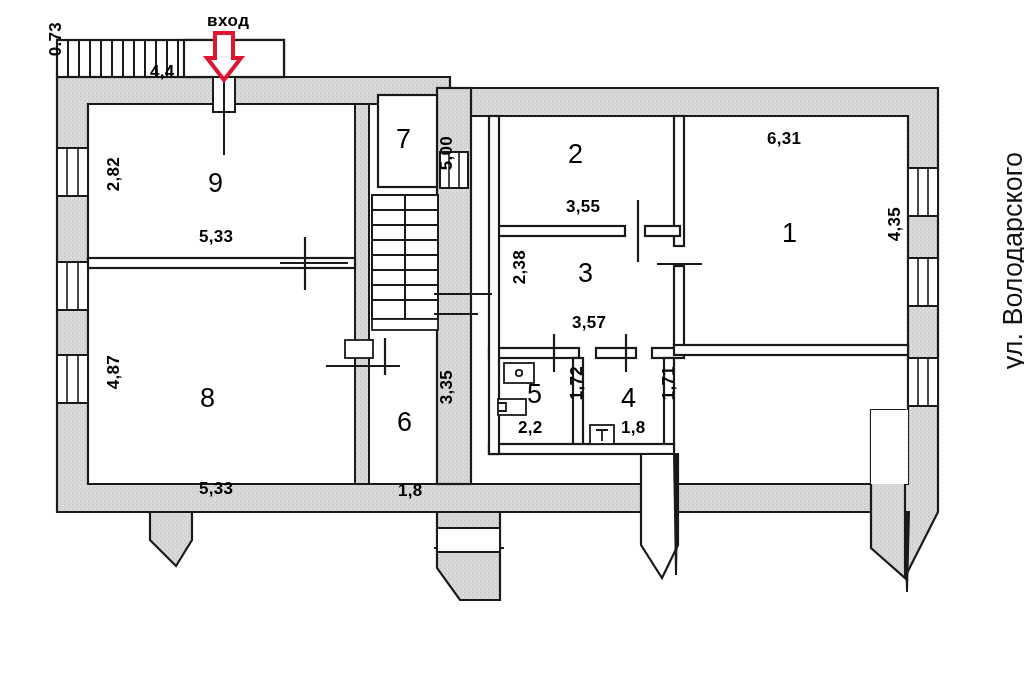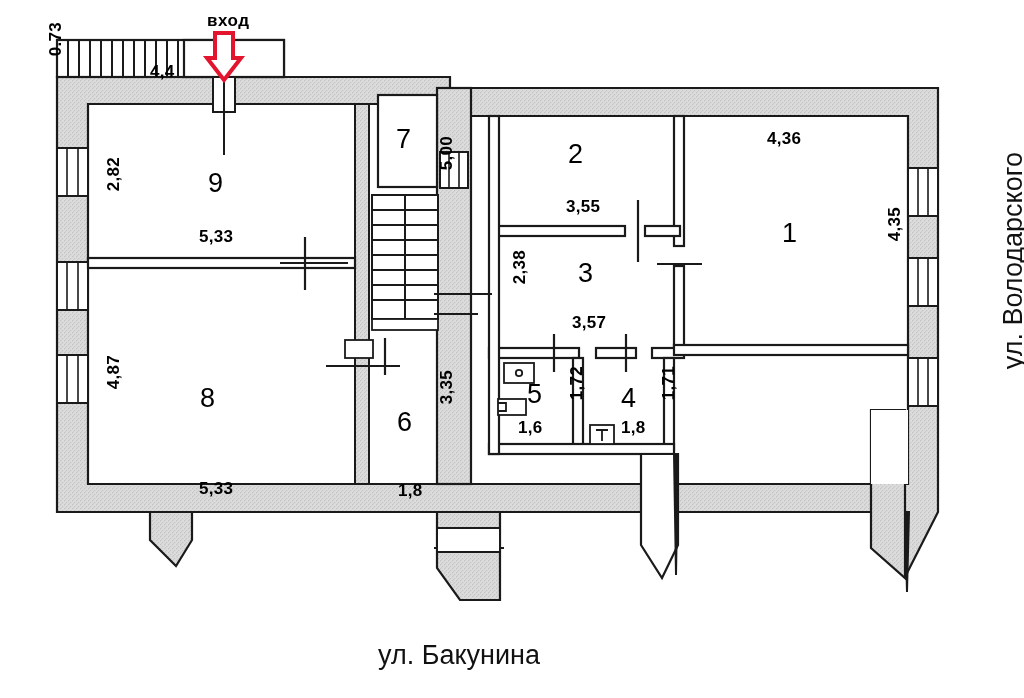--- a/index.html
+++ b/index.html
@@ -262,27 +262,26 @@
   <div class="lbl dim" style="left:398px;top:482px;">1,8</div>
 
   <div class="lbl room-num" style="left:568px;top:141px;">2</div>
   <div class="lbl dim" style="left:566px;top:198px;text-align:right;">3,55</div>
 
   <div class="lbl room-num" style="left:578px;top:260px;">3</div>
   <div class="lbl dim dim-v" style="left:511px;top:250px;transform:rotate(-90deg) translate(-100%,0);">2,38</div>
   <div class="lbl dim" style="left:572px;top:314px;">3,57</div>
 
   <div class="lbl room-num" style="left:782px;top:220px;">1</div>
-  <div class="lbl dim" style="left:767px;top:130px;">4,36</div>
+  <div class="lbl dim" style="left:767px;top:130px;">6,31</div>
   <div class="lbl dim dim-v" style="left:886px;top:207px;transform:rotate(-90deg) translate(-100%,0);">4,35</div>
 
   <div class="lbl room-num" style="left:527px;top:381px;">5</div>
   <div class="lbl dim dim-v" style="left:568px;top:366px;transform:rotate(-90deg) translate(-100%,0);">1,72</div>
-  <div class="lbl dim" style="left:518px;top:419px;">1,6</div>
+  <div class="lbl dim" style="left:518px;top:419px;">2,2</div>
 
   <div class="lbl room-num" style="left:621px;top:385px;">4</div>
   <div class="lbl dim dim-v" style="left:660px;top:366px;transform:rotate(-90deg) translate(-100%,0);">1,71</div>
   <div class="lbl dim" style="left:621px;top:419px;">1,8</div>
 
   <div class="lbl street street-v" style="left:1000px;top:152px;transform:rotate(-90deg) translate(-100%,0);">ул. Володарского</div>
-  <div class="lbl street" style="left:378px;top:642px;">ул. Бакунина</div>
 
 </div>
 
 </body></html>

